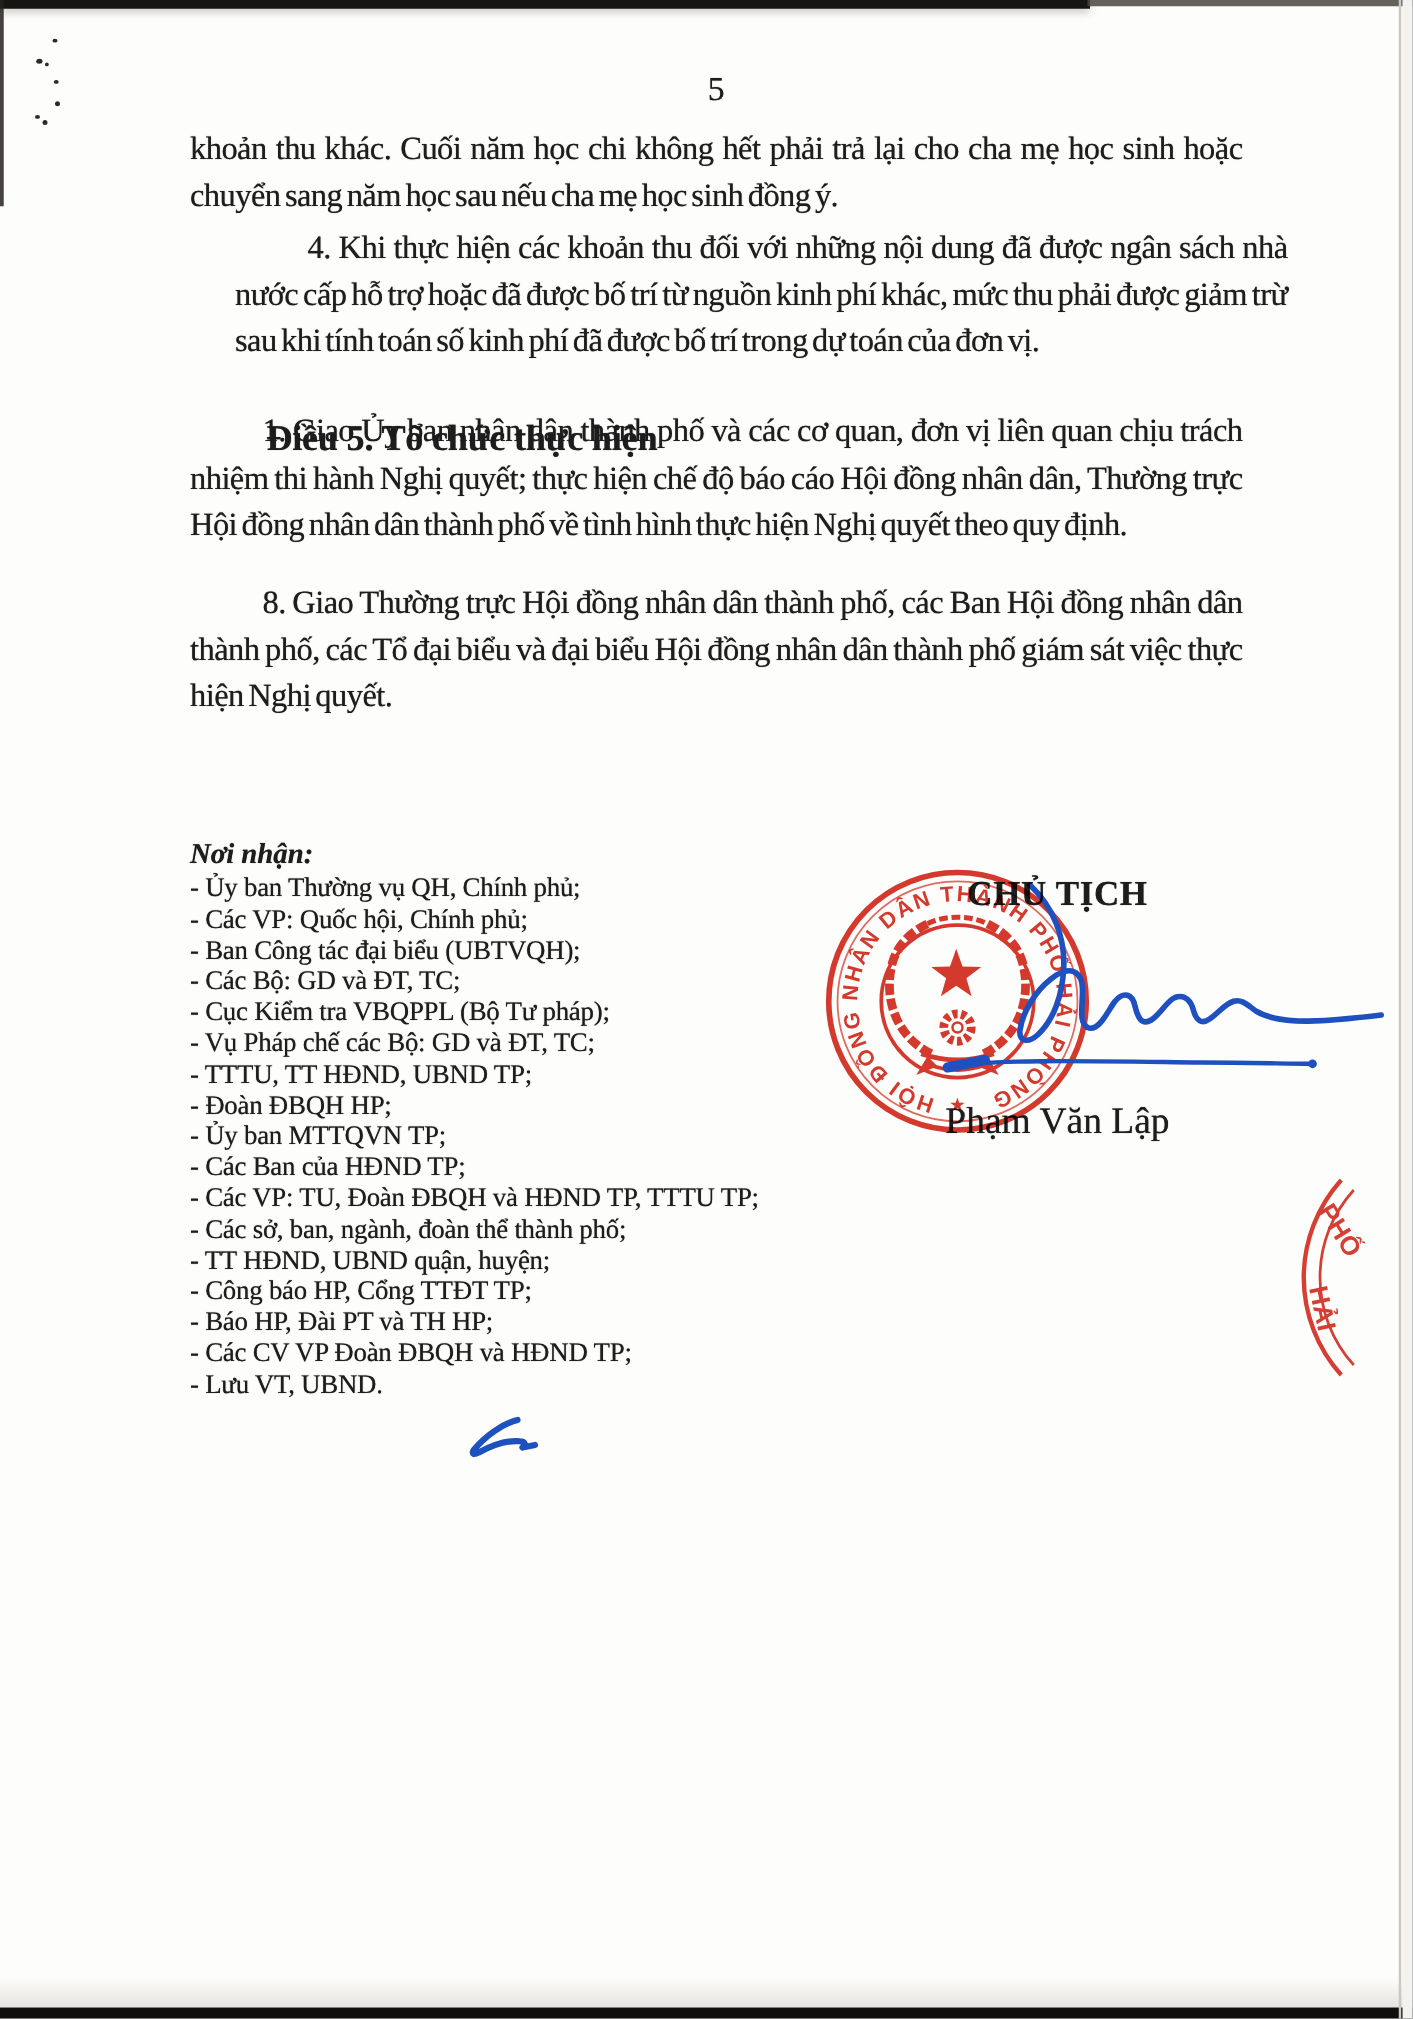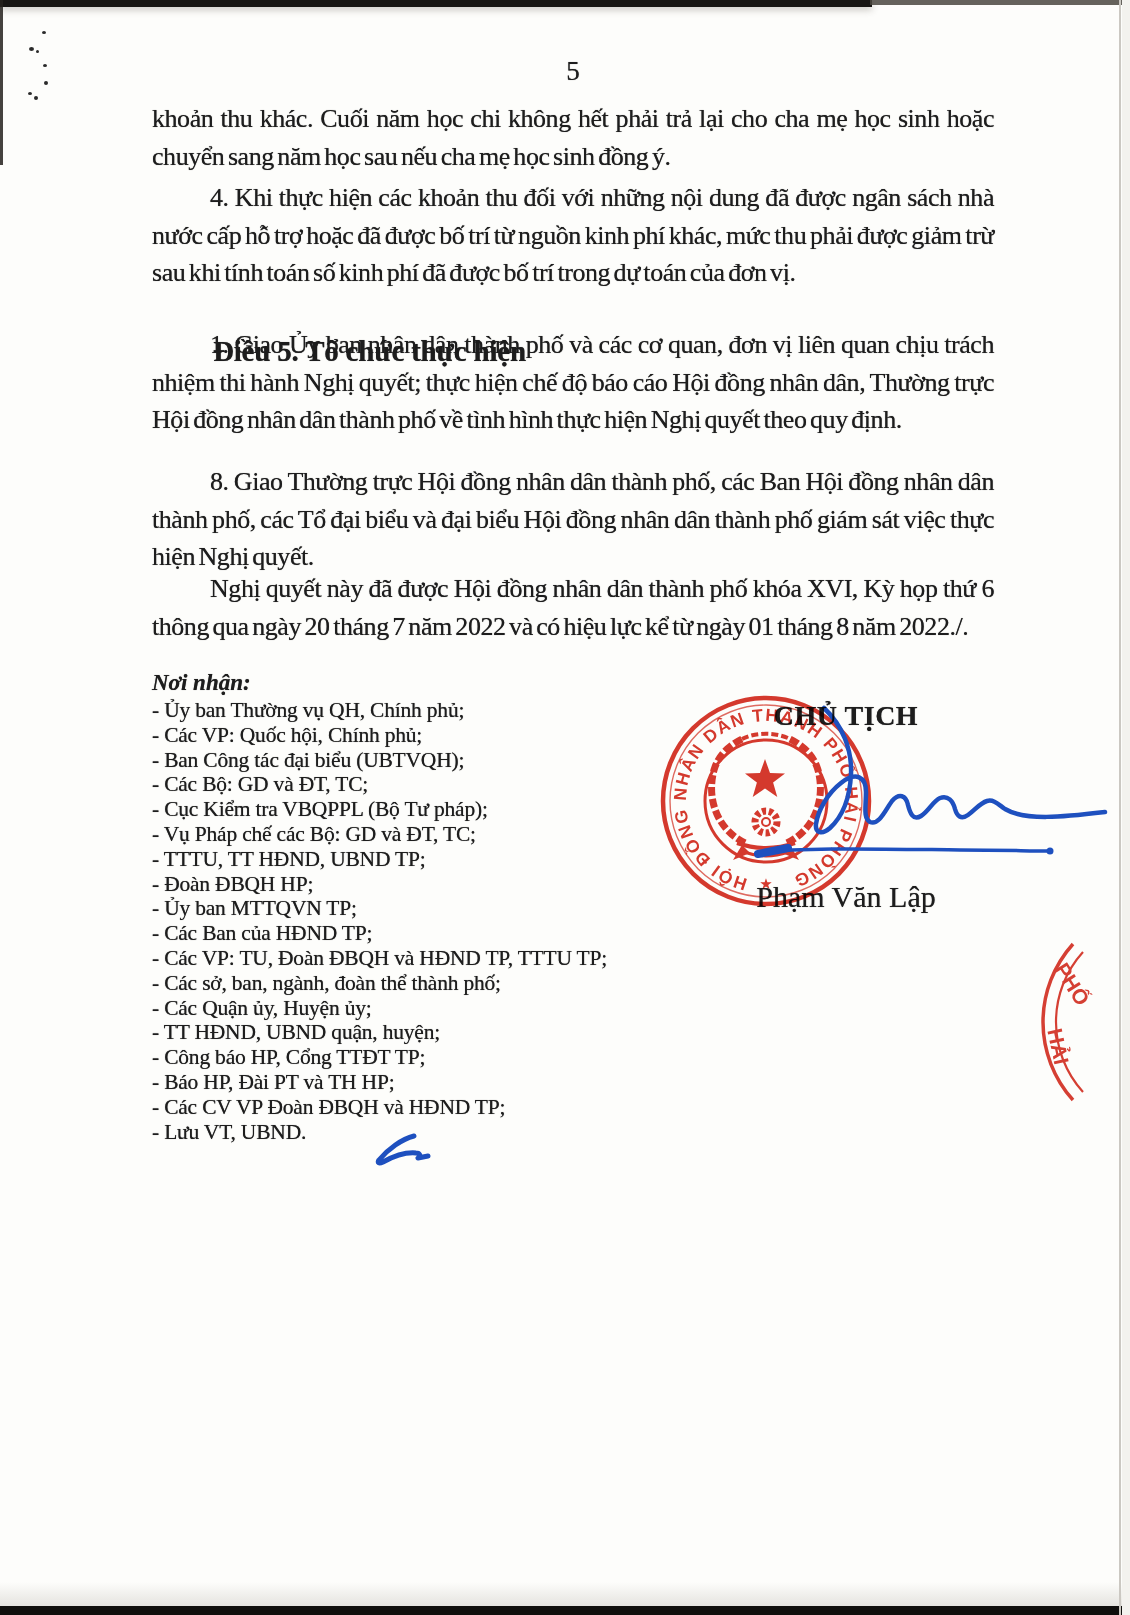--- a/index.html
+++ b/index.html
@@ -21,21 +21,21 @@
   
   .doc-text{text-shadow:0 0 .7px rgba(25,25,25,.8);}
   .pageno{position:absolute;left:152px;top:56px;width:842px;text-align:center;font-size:27px;}
   .body-par{
     position:absolute;left:152px;width:842px;
     font-size:26px;line-height:37.6px;text-align:justify;
     letter-spacing:-0.45px;word-spacing:-2.5px;
   }
   .indent{text-indent:58px;}
   .p-cont{top:100px;}
-  .p-item4{top:179px;}
+  .p-item4{top:179px;margin-left:36px;}
   .heading{position:absolute;left:213px;top:286px;font-size:29px;font-weight:bold;line-height:34px;letter-spacing:-0.2px;margin-top:48px;}
   .p-a51{top:326px;}
   .p-a52{top:463px;}
   .p-close{top:570px;}
 
   .noi-nhan-label{position:absolute;left:152px;top:670px;font-size:23px;font-weight:bold;font-style:italic;}
   .recipients{position:absolute;left:152px;top:698px;width:560px;font-size:21.5px;line-height:24.8px;letter-spacing:-0.2px;}
   .recipients div{white-space:nowrap;}
 
   .sig-title{position:absolute;left:696px;top:700px;width:300px;text-align:center;font-size:28px;font-weight:bold;letter-spacing:.5px;}
@@ -70,37 +70,35 @@
   <div class="speck" style="left:28px;top:92px;width:4px;height:3px;"></div>
   <div class="speck" style="left:34px;top:96px;width:4px;height:4px;"></div>
 
   <div class="pageno doc-text">5</div>
 
   <div class="body-par doc-text p-cont">khoản thu khác. Cuối năm học chi không hết phải trả lại cho cha mẹ học sinh hoặc chuyển sang năm học sau nếu cha mẹ học sinh đồng ý.</div>
   <div class="body-par doc-text indent p-item4">4. Khi thực hiện các khoản thu đối với những nội dung đã được ngân sách nhà nước cấp hỗ trợ hoặc đã được bố trí từ nguồn kinh phí khác, mức thu phải được giảm trừ sau khi tính toán số kinh phí đã được bố trí trong dự toán của đơn vị.</div>
   <div class="heading doc-text">Điều 5. Tổ chức thực hiện</div>
   <div class="body-par doc-text indent p-a51">1. Giao Ủy ban nhân dân thành phố và các cơ quan, đơn vị liên quan chịu trách nhiệm thi hành Nghị quyết; thực hiện chế độ báo cáo Hội đồng nhân dân, Thường trực Hội đồng nhân dân thành phố về tình hình thực hiện Nghị quyết theo quy định.</div>
   <div class="body-par doc-text indent p-a52">8. Giao Thường trực Hội đồng nhân dân thành phố, các Ban Hội đồng nhân dân thành phố, các Tổ đại biểu và đại biểu Hội đồng nhân dân thành phố giám sát việc thực hiện Nghị quyết.</div>
-  <div class="body-par doc-text indent p-close">Nghị quyết này đã được Hội đồng nhân dân thành phố khóa XVI, Kỳ họp thứ 6 thông qua ngày 20 tháng 7 năm 2022 và có hiệu lực kể từ ngày 01 tháng 8 năm 2022./.</div>
 
   <div class="noi-nhan-label doc-text">Nơi nhận:</div>
   <div class="recipients doc-text">
     <div>- Ủy ban Thường vụ QH, Chính phủ;</div>
     <div>- Các VP: Quốc hội, Chính phủ;</div>
     <div>- Ban Công tác đại biểu (UBTVQH);</div>
     <div>- Các Bộ: GD và ĐT, TC;</div>
     <div>- Cục Kiểm tra VBQPPL (Bộ Tư pháp);</div>
     <div>- Vụ Pháp chế các Bộ: GD và ĐT, TC;</div>
     <div>- TTTU, TT HĐND, UBND TP;</div>
     <div>- Đoàn ĐBQH HP;</div>
     <div>- Ủy ban MTTQVN TP;</div>
     <div>- Các Ban của HĐND TP;</div>
     <div>- Các VP: TU, Đoàn ĐBQH và HĐND TP, TTTU TP;</div>
     <div>- Các sở, ban, ngành, đoàn thể thành phố;</div>
-    <div>- Các Quận ủy, Huyện ủy;</div>
     <div>- TT HĐND, UBND quận, huyện;</div>
     <div>- Công báo HP, Cổng TTĐT TP;</div>
     <div>- Báo HP, Đài PT và TH HP;</div>
     <div>- Các CV VP Đoàn ĐBQH và HĐND TP;</div>
     <div>- Lưu VT, UBND.</div>
   </div>
 
   <div class="sig-title doc-text">CHỦ TỊCH</div>
   <div class="sig-name doc-text">Phạm Văn Lập</div>
 

